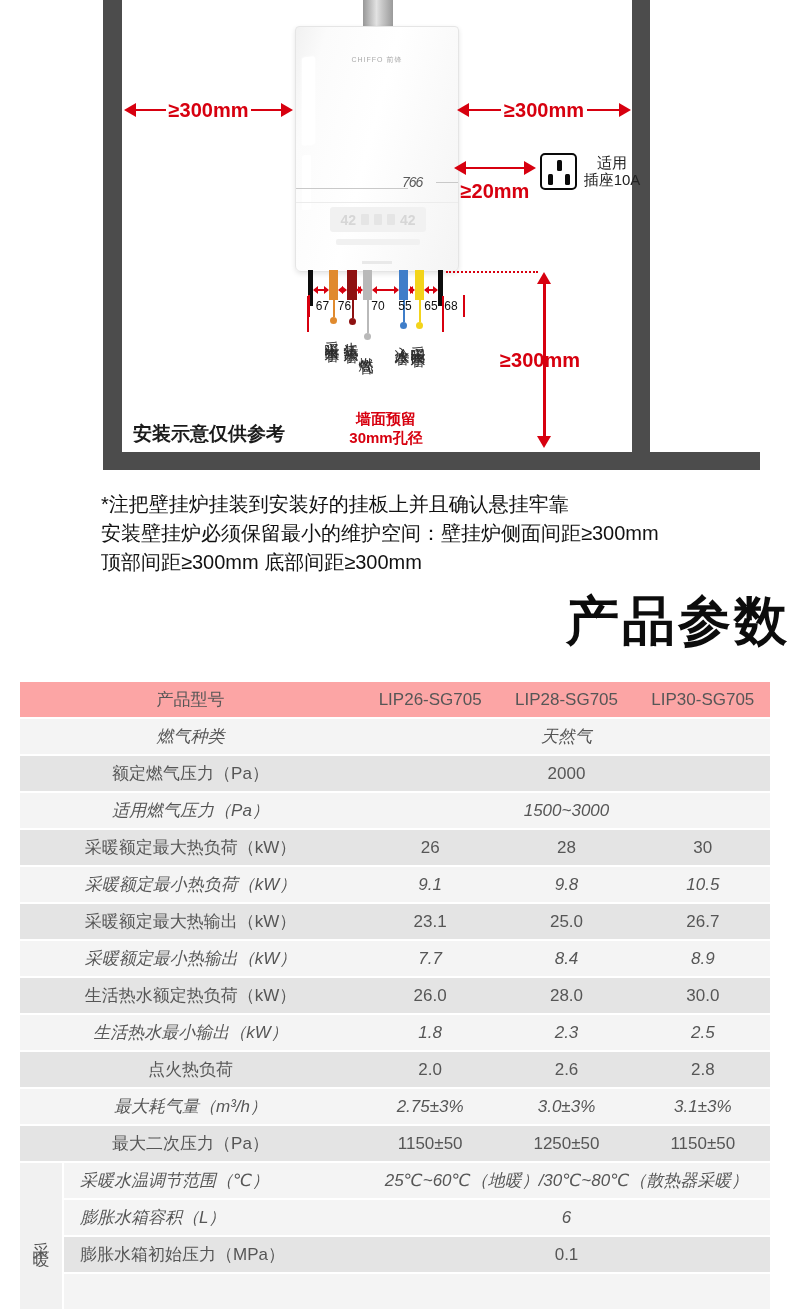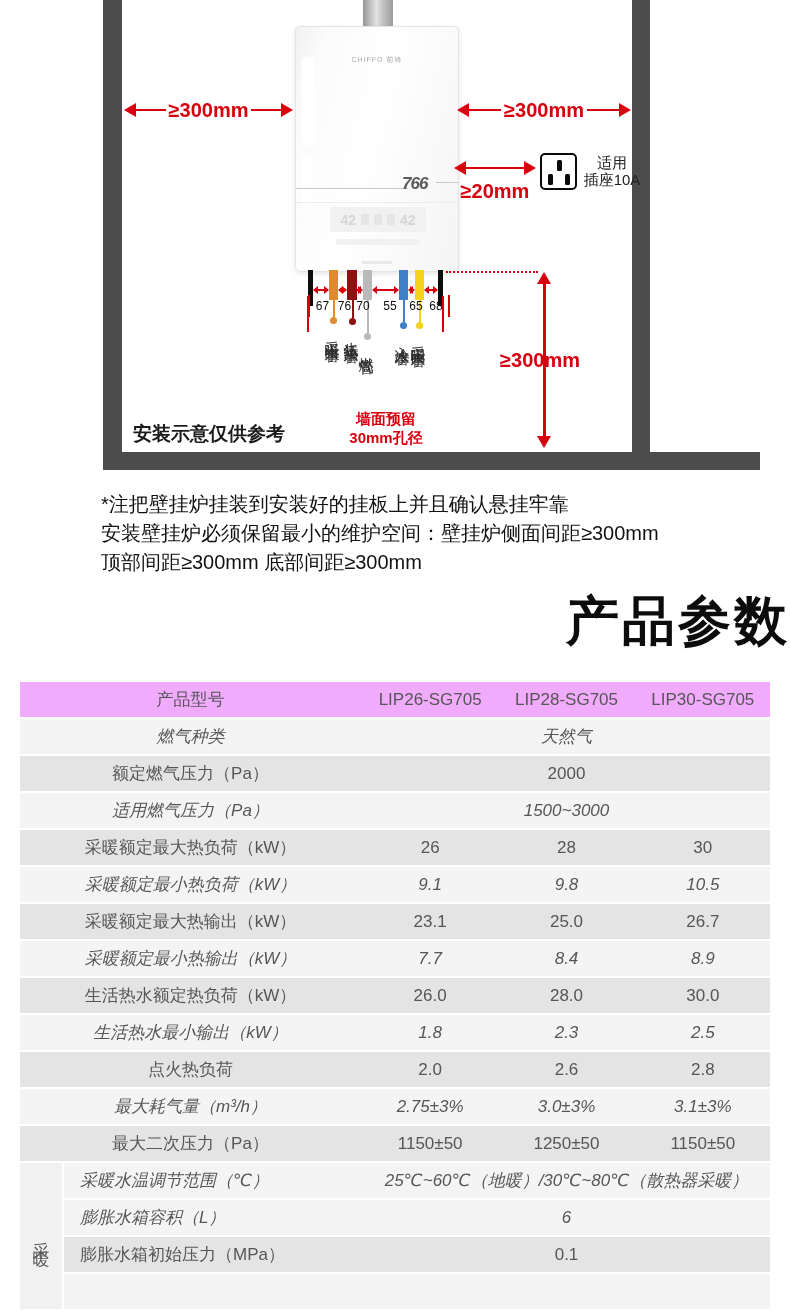--- a/index.html
+++ b/index.html
@@ -19,22 +19,22 @@
           background:linear-gradient(105deg,#f1f1f1 0%,#fbfbfb 14%,#ffffff 46%,#f4f4f4 100%);
           border:1px solid #e5e5e5;border-radius:4px 4px 6px 6px;
           box-shadow:0 2px 5px rgba(0,0,0,.10);}
   .hl1{position:absolute;left:6px;top:30px;width:13px;height:88px;background:#fff;border-radius:2px;transform:skewY(-6deg);box-shadow:0 0 3px #fff;}
   .hl2{position:absolute;left:6px;top:128px;width:9px;height:55px;background:#fff;border-radius:2px;transform:skewY(-6deg);}
   .brand{position:absolute;left:0;top:28px;width:100%;text-align:center;font-size:7px;
          color:#a9a9a9;letter-spacing:1px;}
   .seam1{position:absolute;left:0;top:161px;width:112px;height:1px;background:#c9c9c9;}
   .seam1b{position:absolute;left:140px;top:155px;width:22px;height:1px;background:#c9c9c9;}
   .seam2{position:absolute;left:0;top:175px;width:100%;height:1px;background:#ececec;}
-  .panel-model{position:absolute;left:106px;top:147px;font-size:17px;font-style:italic;
-               font-weight:bold;color:#5a5a5a;letter-spacing:-1px;}
+  .panel-model{position:absolute;left:106px;top:147px;font-size:14px;font-style:italic;
+               font-weight:normal;color:#5a5a5a;letter-spacing:-1px;}
   .lcd{position:absolute;left:34px;top:180px;width:96px;height:25px;background:#f1f1f1;
        border-radius:3px;display:flex;align-items:center;justify-content:center;gap:5px;
        font-size:14px;font-weight:bold;color:#d6d6d6;}
   .lcd .seg{width:8px;height:11px;background:#e5e5e5;border-radius:1px;}
   .substrip{position:absolute;left:40px;top:212px;width:84px;height:6px;background:#f1f1f1;border-radius:2px;}
   .botmark{position:absolute;left:66px;bottom:7px;width:30px;height:3px;background:#e9e9e9;}
 
   
   .big-arrow{position:absolute;display:flex;align-items:center;height:24px;}
   .tri-l{width:0;height:0;border-top:7px solid transparent;border-bottom:7px solid transparent;border-right:12px solid #d7000f;}
@@ -92,21 +92,21 @@
 
   
   .spec-table{position:absolute;left:20px;top:682px;width:750px;display:flex;flex-direction:column;gap:2px;}
   .t-row{display:flex;gap:2px;height:35px;}
   .t-cell{display:flex;align-items:center;justify-content:center;font-size:17px;color:#565656;}
   .t-label{width:341px;flex:none;}
   .t-val{flex:1;}
   .t-span{flex:1;}
   .bg-a{background:#f4f4f4;font-style:italic;}
   .bg-b{background:#e4e4e4;}
-  .bg-h{background:#f0abfc;}
+  .bg-h{background:#fca5a5;}
   .t-group{display:flex;gap:2px;}
   .t-groupcell{width:42px;flex:none;background:#f1f1f1;display:flex;align-items:center;justify-content:center;
                writing-mode:vertical-rl;text-orientation:upright;font-size:17px;color:#565656;letter-spacing:8px;}
   .t-group-inner{flex:1;display:flex;flex-direction:column;gap:2px;}
   .t-label-left{width:297px;flex:none;justify-content:flex-start;padding-left:16px;box-sizing:border-box;}
 </style>
 </head>
 <body>
 
 <div class="page">
@@ -205,21 +205,21 @@
         <div class="m-arrow" style="left: 314px; width: 14px;"></div>
         <div class="m-arrow" style="left: 339px; width: 7px;"></div>
         <div class="m-arrow" style="left: 357px; width: 5px;"></div>
         <div class="m-arrow" style="left: 373px; width: 25px;"></div>
         <div class="m-arrow" style="left: 409px; width: 5px;"></div>
         <div class="m-arrow" style="left: 425px; width: 12px;"></div>
       </div>
     <div class="numrow" id="numrow">
         <div class="numcell" style="width: 25px;">67</div>
         <div class="numcell" style="width: 19px;">76</div>
-        <div class="numcell" style="width: 18px;">70</div>
+        <div class="numcell" style="width: 18px; padding-left: 15px;">70</div>
         <div class="numcell" style="width: 36px;">55</div>
         <div class="numcell" style="width: 16px;">65</div>
         <div class="numcell" style="width: 24px;">68</div>
       </div>
 
     <div class="wall-note">
       <div>墙面预留</div>
       <div>30mm孔径</div>
     </div>
     <div class="disclaimer">安装示意仅供参考</div>

